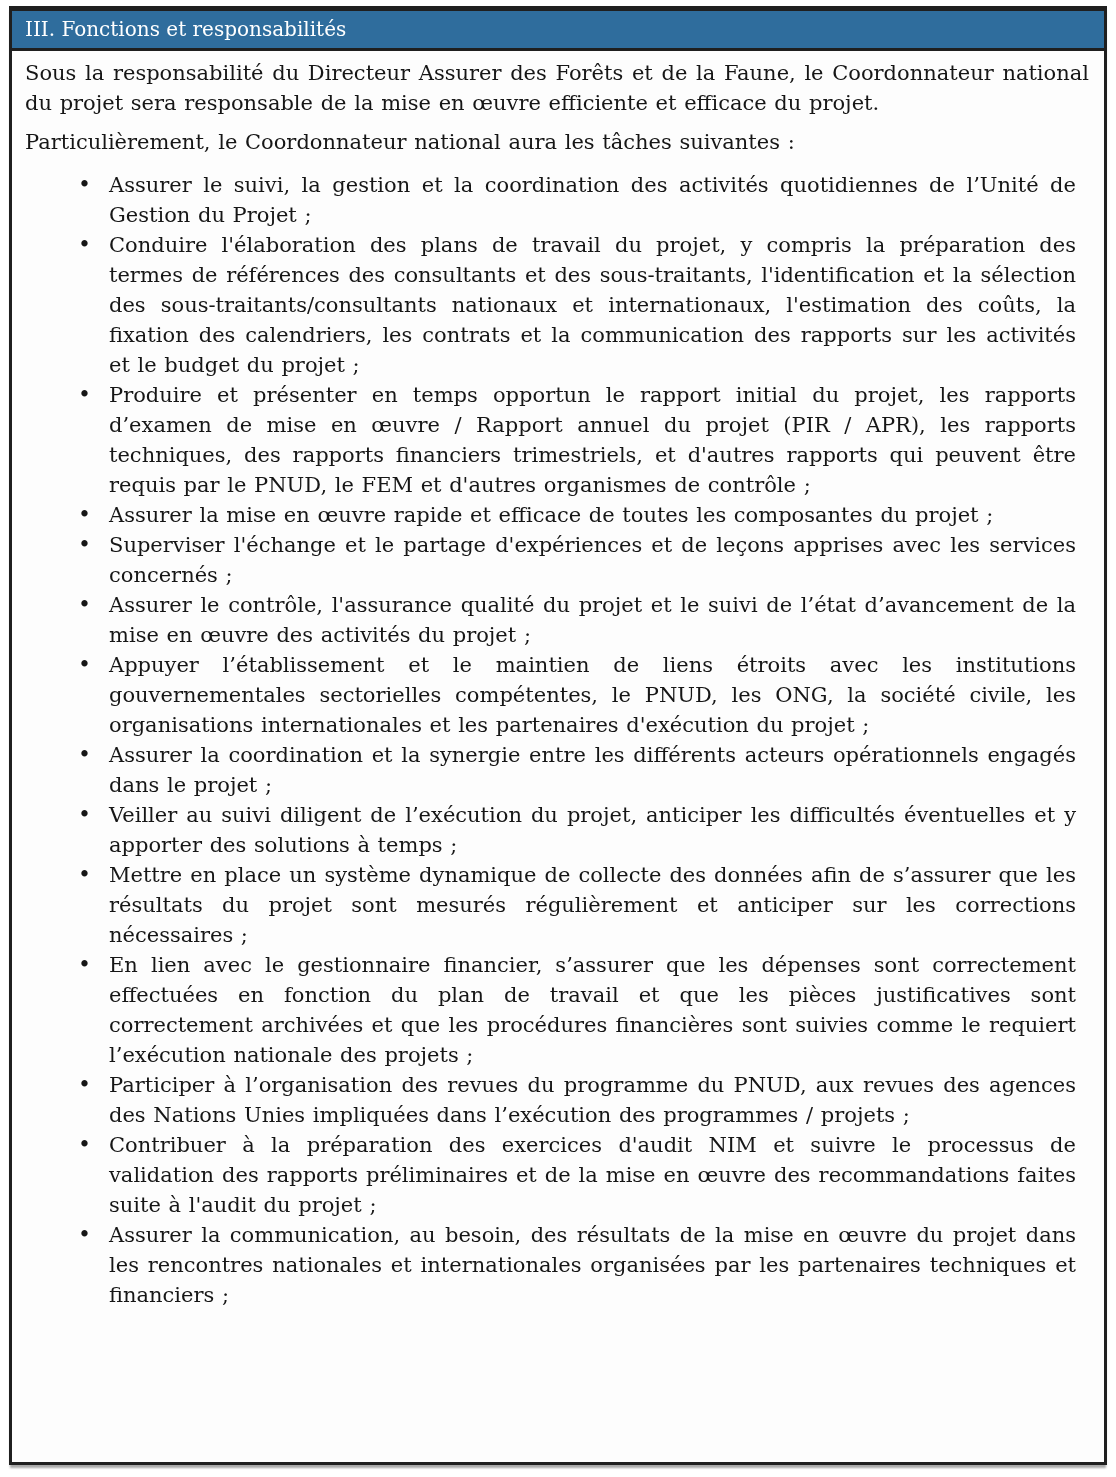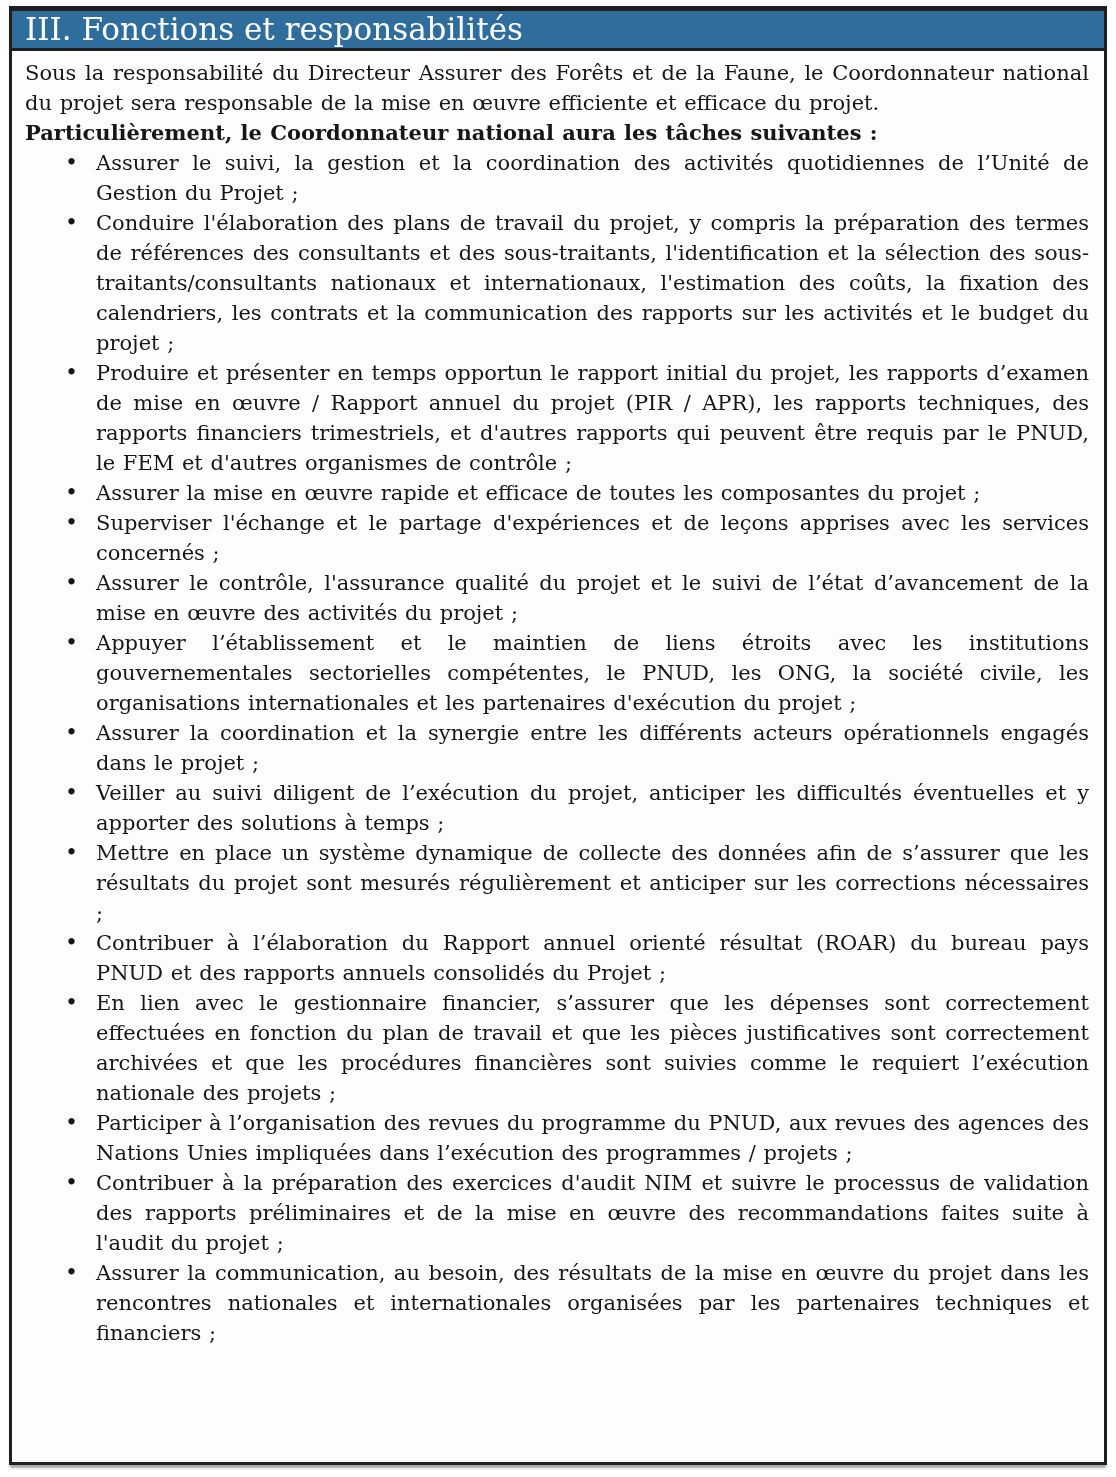--- a/index.html
+++ b/index.html
@@ -27,40 +27,41 @@
     border: 3px solid var(--border-color);
     border-top-width: 5px;
     background: var(--page-bg);
     box-shadow: 0 4px 2px -1px rgba(60, 60, 60, 0.45);
     font-family: "DejaVu Serif", "Liberation Serif", serif;
     color: var(--text-color);
   }
   .section-header {
     background: var(--header-bg);
     color: var(--header-fg);
-    font-size: 31px;
+    font-size: 20px;
     line-height: 28px;
     padding: 4px 12px 5px 13px;
     border-bottom: 3px solid var(--border-color);
   }
   .section-body {
     padding: 7px 15px 0 13px;
     font-size: 21px;
     line-height: 30px;
     text-align: justify;
     word-spacing: 1px;
   }
   .intro {
     margin: 0;
   }
   .intro.bold {
-    font-weight: 700;
+    font-weight: 400;
+    margin-top: 9px;
   }
   ul.tasks {
-    margin: 0;
+    margin: 13px;
     padding: 0 0 0 71px;
     list-style: none;
   }
   ul.tasks li {
     position: relative;
     text-align: justify;
   }
   ul.tasks li::before {
     content: "\2022";
     position: absolute;
@@ -84,20 +85,19 @@
       <li>Assurer le suivi, la gestion et la coordination des activités quotidiennes de l’Unité de Gestion du Projet ;</li>
       <li>Conduire l'élaboration des plans de travail du projet, y compris la préparation des termes de références des consultants et des sous-traitants, l'identification et la sélection des sous-traitants/consultants nationaux et internationaux, l'estimation des coûts, la fixation des calendriers, les contrats et la communication des rapports sur les activités et le budget du projet ;</li>
       <li>Produire et présenter en temps opportun le rapport initial du projet, les rapports d’examen de mise en œuvre / Rapport annuel du projet (PIR / APR), les rapports techniques, des rapports financiers trimestriels, et d'autres rapports qui peuvent être requis par le PNUD, le FEM et d'autres organismes de contrôle ;</li>
       <li>Assurer la mise en œuvre rapide et efficace de toutes les composantes du projet ;</li>
       <li>Superviser l'échange et le partage d'expériences et de leçons apprises avec les services concernés ;</li>
       <li>Assurer le contrôle, l'assurance qualité du projet et le suivi de l’état d’avancement de la mise en œuvre des activités du projet ;</li>
       <li>Appuyer l’établissement et le maintien de liens étroits avec les institutions gouvernementales sectorielles compétentes, le PNUD, les ONG, la société civile, les organisations internationales et les partenaires d'exécution du projet ;</li>
       <li>Assurer la coordination et la synergie entre les différents acteurs opérationnels engagés dans le projet ;</li>
       <li>Veiller au suivi diligent de l’exécution du projet, anticiper les difficultés éventuelles et y apporter des solutions à temps ;</li>
       <li>Mettre en place un système dynamique de collecte des données afin de s’assurer que les résultats du projet sont mesurés régulièrement et anticiper sur les corrections nécessaires ;</li>
-      <li>Contribuer à l’élaboration du Rapport annuel orienté résultat (ROAR) du bureau pays PNUD et des rapports annuels consolidés du Projet ;</li>
       <li>En lien avec le gestionnaire financier, s’assurer que les dépenses sont correctement effectuées en fonction du plan de travail et que les pièces justificatives sont correctement archivées et que les procédures financières sont suivies comme le requiert l’exécution nationale des projets ;</li>
       <li>Participer à l’organisation des revues du programme du PNUD, aux revues des agences des Nations Unies impliquées dans l’exécution des programmes / projets ;</li>
       <li>Contribuer à la préparation des exercices d'audit NIM et suivre le processus de validation des rapports préliminaires et de la mise en œuvre des recommandations faites suite à l'audit du projet ;</li>
       <li>Assurer la communication, au besoin, des résultats de la mise en œuvre du projet dans les rencontres nationales et internationales organisées par les partenaires techniques et financiers ;</li>
     </ul>
   </div>
 </div>
 
 </body></html>

